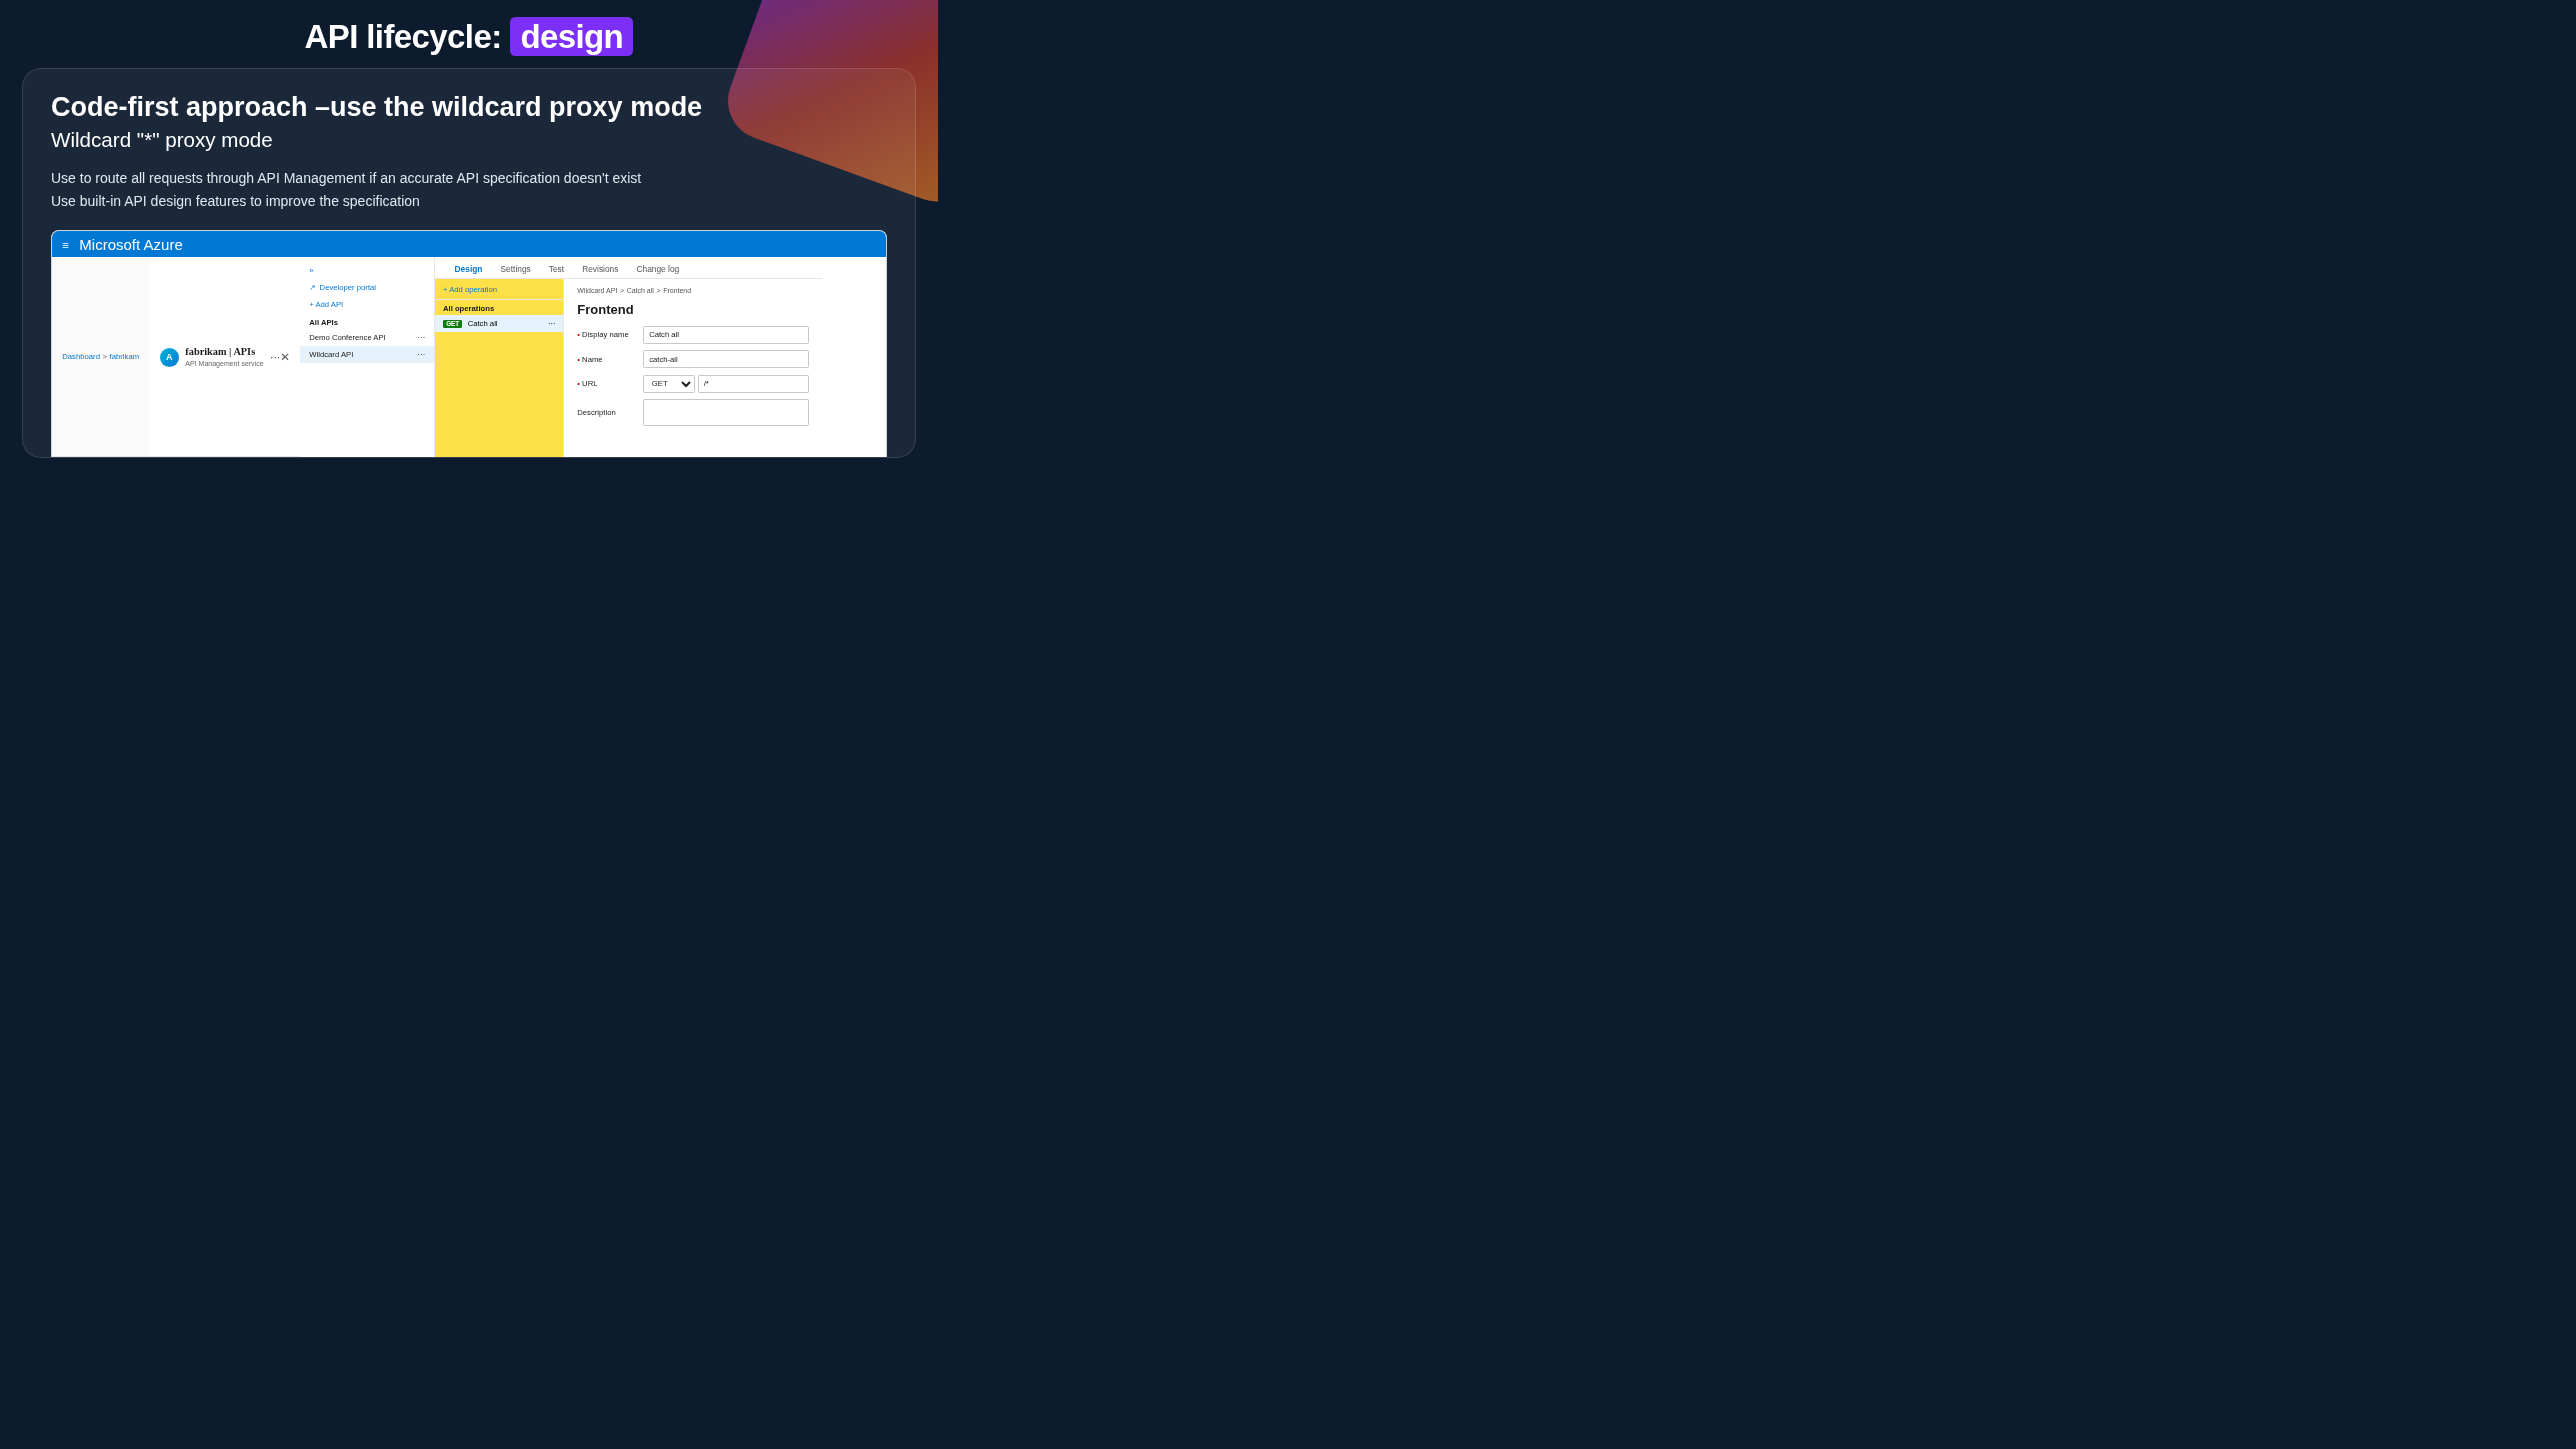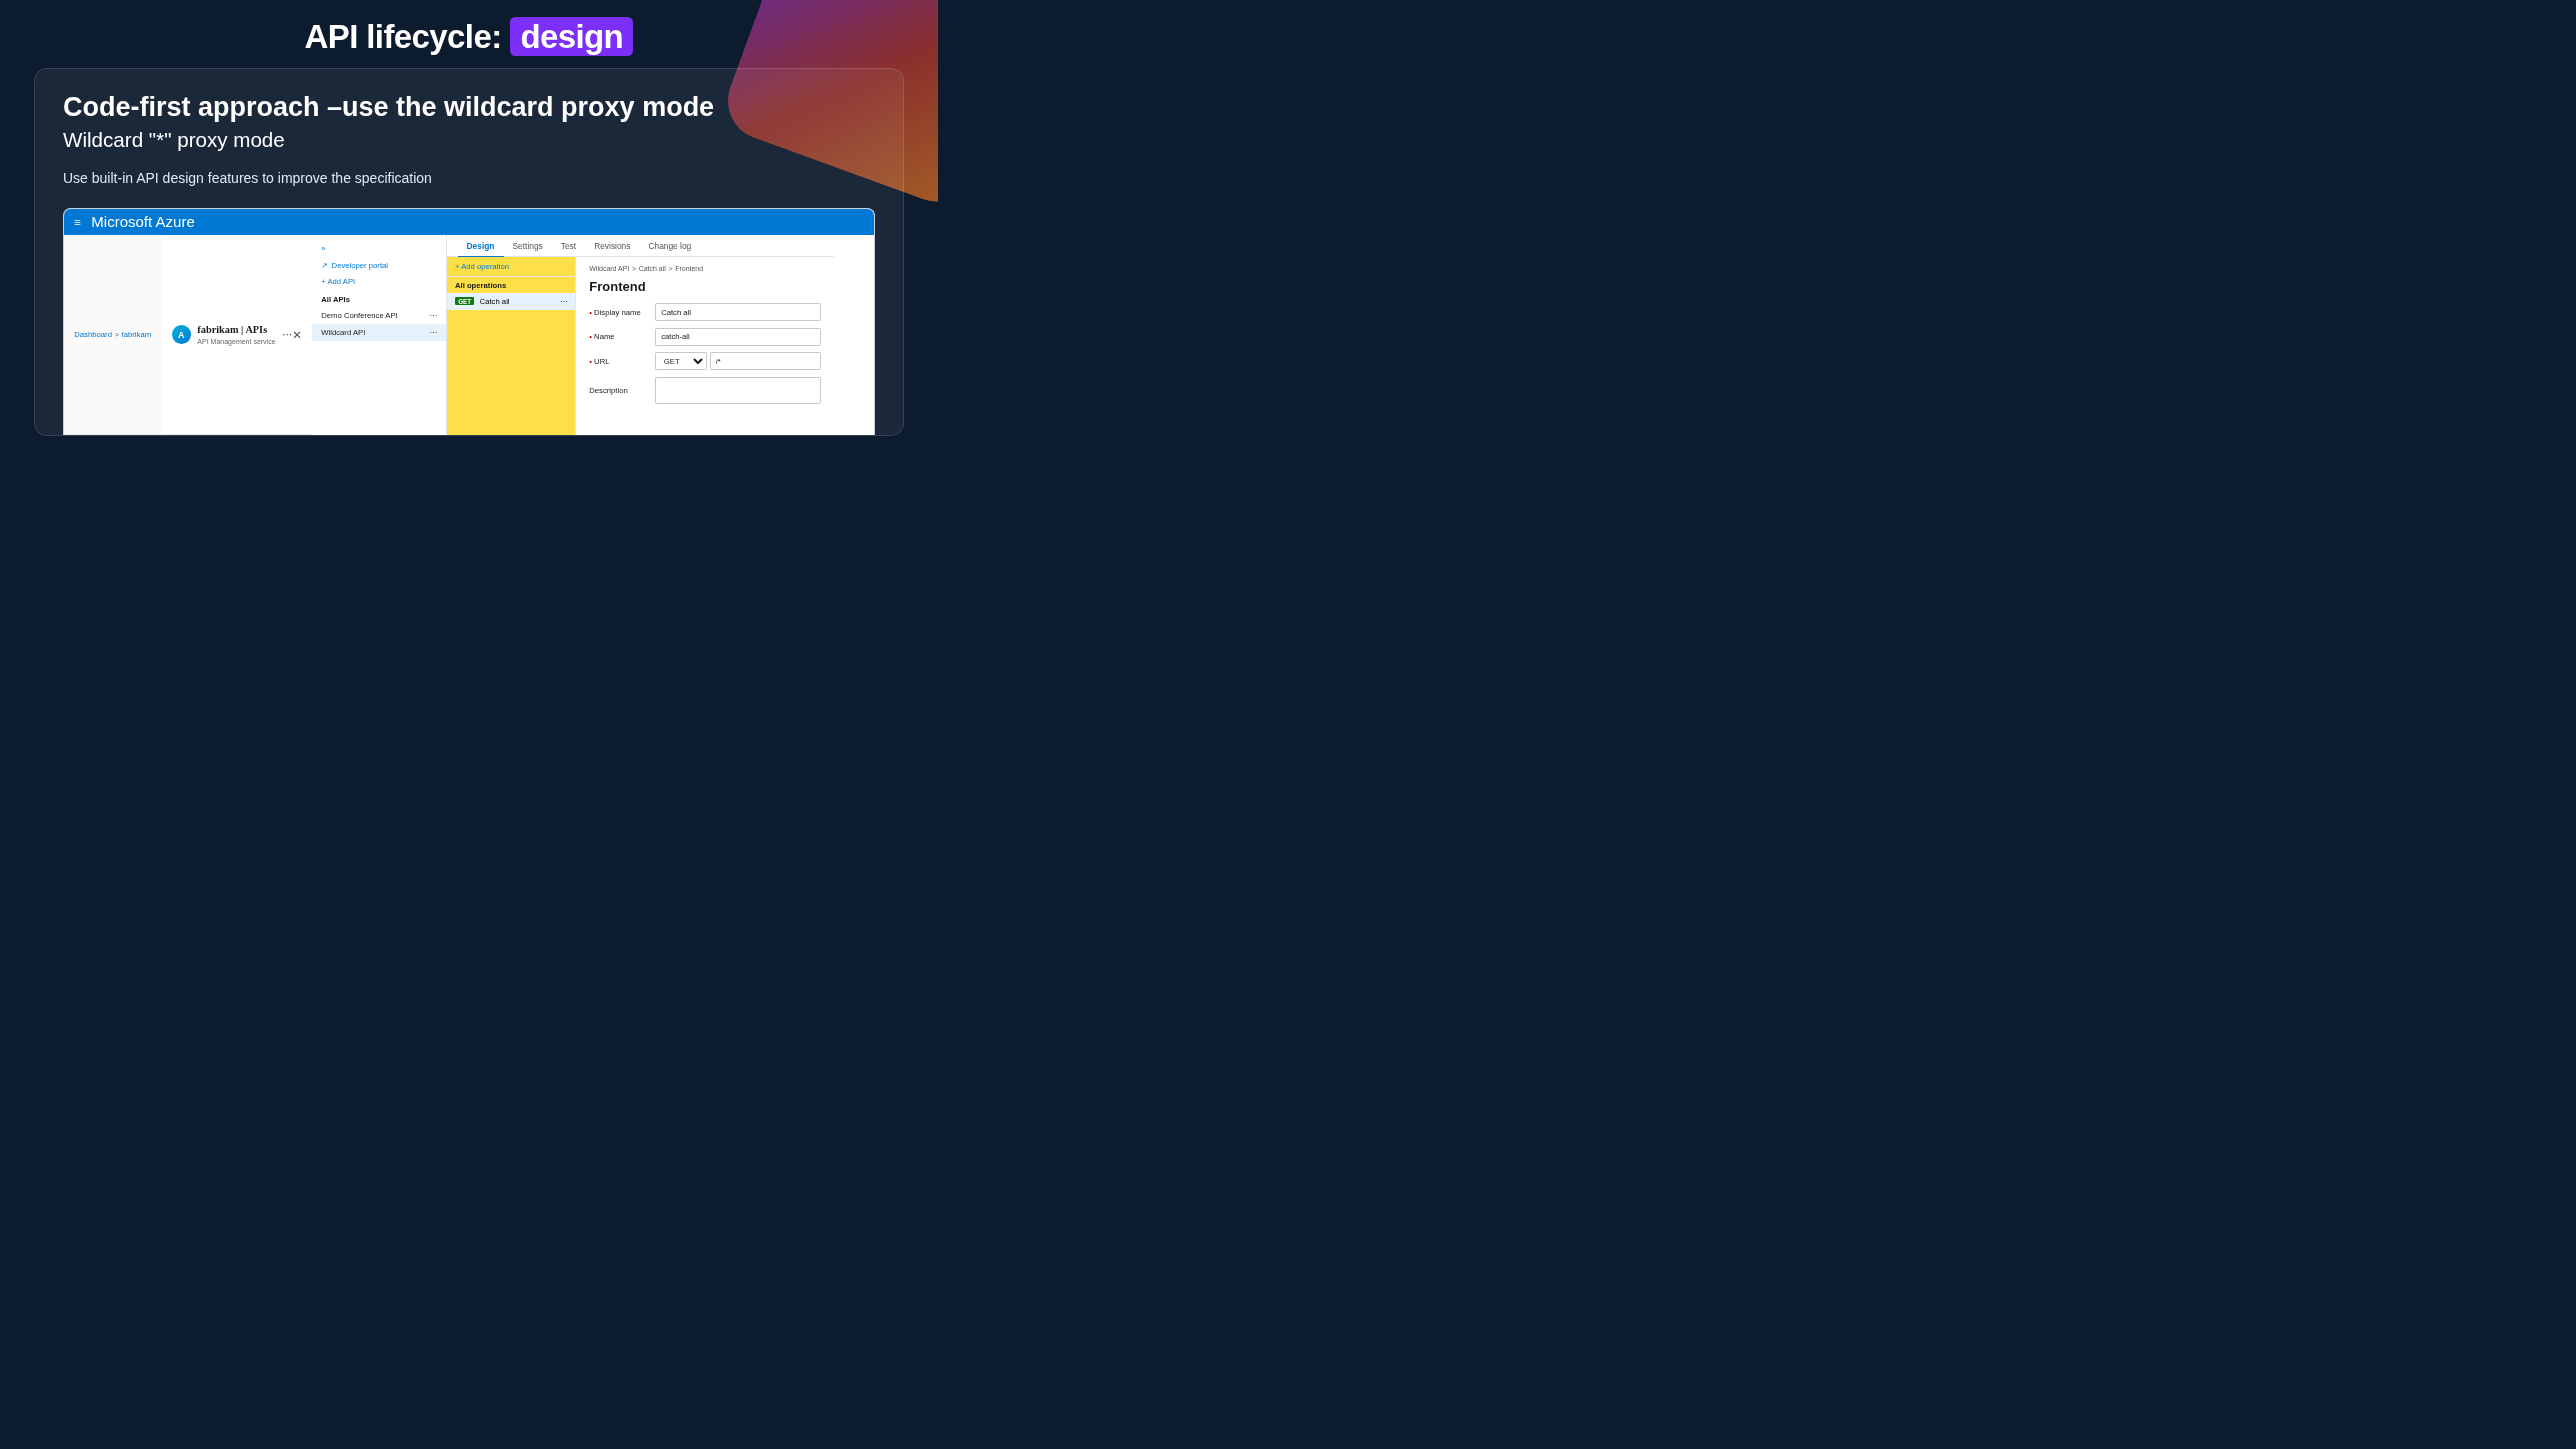--- a/index.html
+++ b/index.html
@@ -41,23 +41,23 @@
       background: #7b2ff7;
       color: #ffffff;
       padding: 1.3px 10.3px;
       border-radius: 5.2px;
     }
 
     
     .main-card {
       position: relative;
       z-index: 1;
-      margin: 0 34px;
+      margin: 0 22px;
       background: rgba(255,255,255,0.06);
-      border-radius: 13px;
+      border-radius: 19px;
       padding: 23px 28px 0 28px;
       border: 0.6px solid rgba(255,255,255,0.12);
     }
 
     .card-heading {
       font-size: 27px;
       font-weight: 800;
       color: #ffffff;
       margin-bottom: 5.2px;
       line-height: 1.15;
@@ -376,20 +376,21 @@
   <h1>
     <span>API lifecycle:</span>
     <span class="highlight">design</span>
   </h1>
 </div>
 
 <div class="main-card">
   <h2 class="card-heading">Code-first approach –use the wildcard proxy mode</h2>
   <p class="card-subheading">Wildcard "*" proxy mode</p>
   <div class="card-bullets">
+    <p>Use to route all requests through API Management if an accurate API specification doesn't exist</p>
     <p>Use built-in API design features to improve the specification</p>
   </div>
 
   <div class="portal-container">
 
     <div class="azure-nav">
       <span class="hamburger-icon">≡</span>
       <span class="azure-logo-text">Microsoft Azure</span>
     </div>
 

